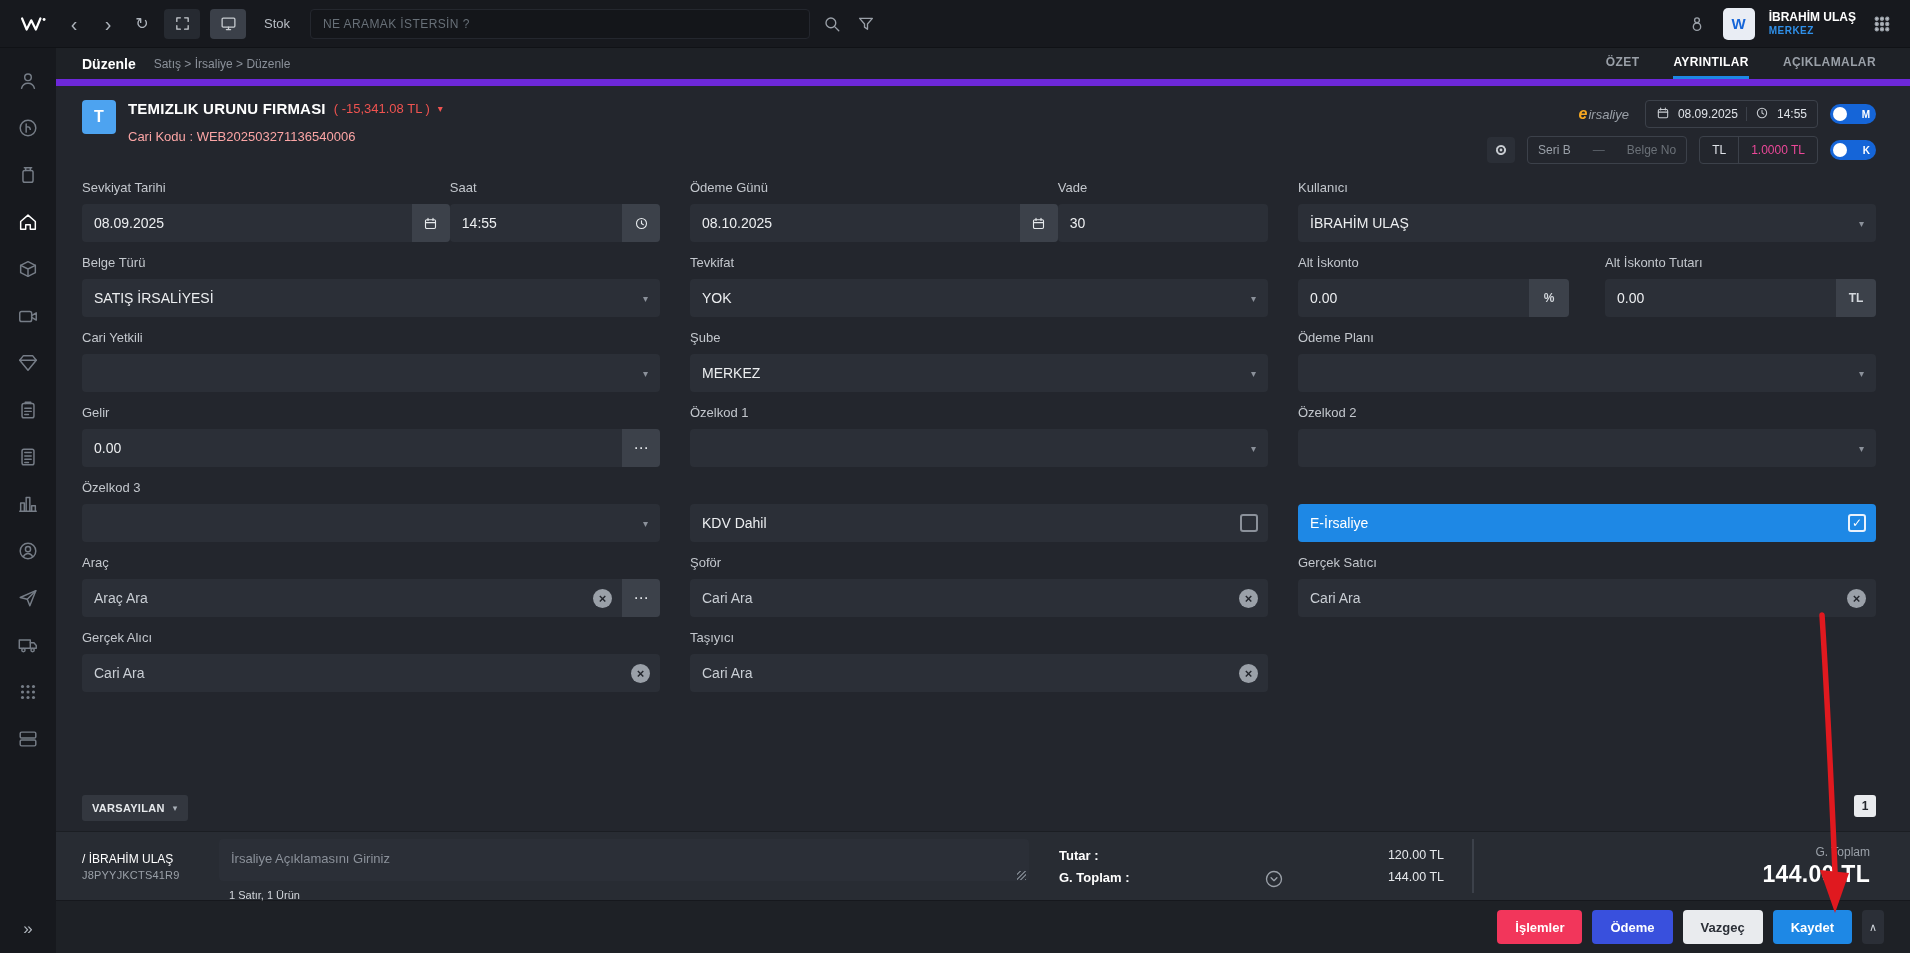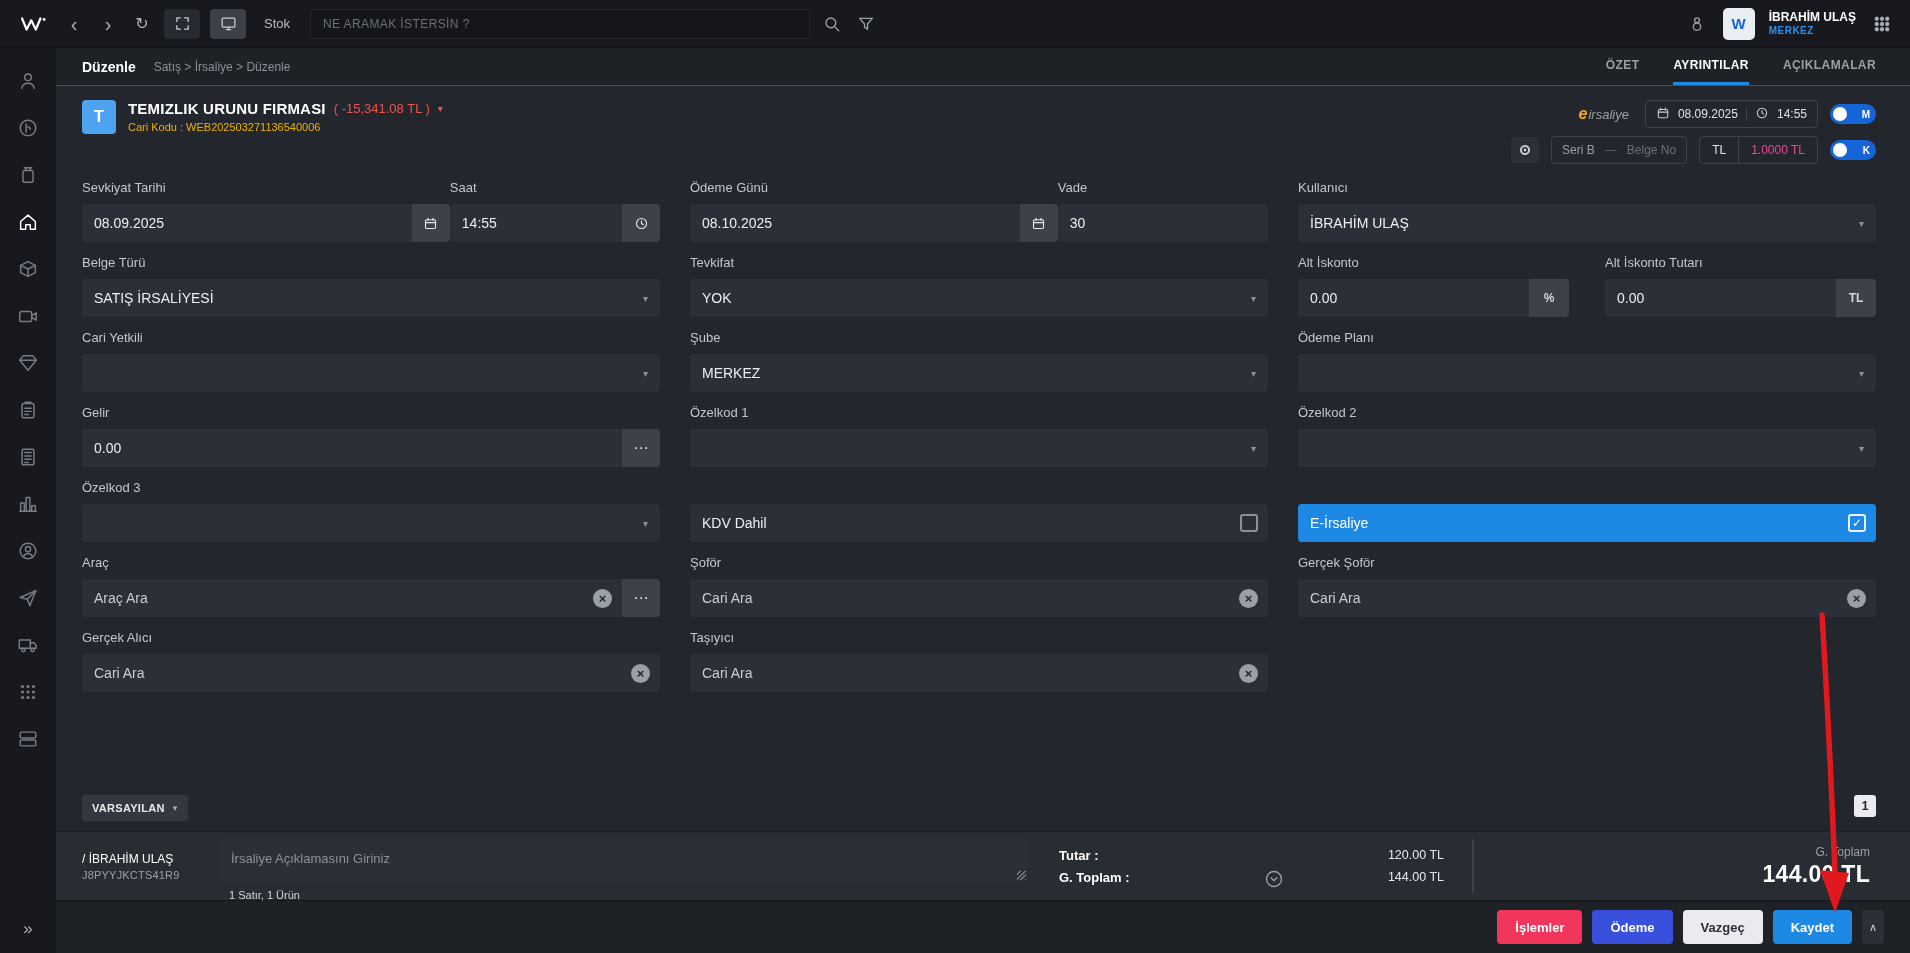--- a/index.html
+++ b/index.html
@@ -31,49 +31,49 @@
   
   .app-body{display:flex;height:905px}
   .sidebar{width:56px;background:#17191e;display:flex;flex-direction:column;align-items:center;padding:22px 0 14px;gap:25px;box-sizing:border-box;flex:none}
   .side-ic{width:22px;height:22px;cursor:pointer;flex:none}
   .side-ic svg{width:100%;height:100%;stroke:#767d87;fill:none;stroke-width:1.6;stroke-linecap:round;stroke-linejoin:round}
   .side-ic.active svg{stroke:#fff}
   .side-ic.fillic svg{fill:#767d87;stroke:none}
   .sidebar-expand{margin-top:auto;color:#aeb4bc;font-size:17px;cursor:pointer}
   .main{flex:1;display:flex;flex-direction:column;min-width:0}
   
-  .crumb-bar{height:38px;background:#1e2126;display:flex;align-items:center;padding:0 34px 0 26px;gap:18px;border-bottom:1px solid #6d28d9;box-sizing:border-box;flex:none}
+  .crumb-bar{height:38px;background:#1e2126;display:flex;align-items:center;padding:0 34px 0 26px;gap:18px;border-bottom:7px solid #6d28d9;box-sizing:border-box;flex:none}
   .page-title{color:#fff;font-weight:bold;font-size:14px}
   .crumb{color:#8b919a;font-size:12px}
   .tabs{margin-left:auto;display:flex;gap:34px;height:100%}
   .tab{display:flex;align-items:center;color:#9aa0a8;font-size:12px;font-weight:bold;letter-spacing:.4px;border-bottom:3px solid transparent;box-sizing:border-box;cursor:pointer}
   .tab.active{color:#fff;border-bottom-color:#1e88e5}
   
   .content{flex:1;background:#23262d;padding:14px 34px 8px 26px;display:flex;flex-direction:column;min-height:0}
   .company-header{display:flex;align-items:flex-start;margin-bottom:16px}
   .co-left{display:flex;gap:12px}
   .co-icon{width:34px;height:34px;border-radius:4px;background:#4da3f0;color:#fff;font-weight:bold;font-size:16px;display:flex;align-items:center;justify-content:center;flex:none}
   .co-name-row{display:flex;align-items:center;gap:8px;cursor:pointer}
   .co-name{color:#fff;font-weight:bold;font-size:15px;letter-spacing:.2px}
   .co-balance{color:#ef5350;font-size:13px}
   .balance-caret{color:#ef5350;font-size:10px}
-  .co-code{color:#eab308;font-size:11px;margin-top:4px}
+  .co-code{color:#fca5a5;font-size:13px;margin-top:12px}
   .co-right{margin-left:auto;display:flex;flex-direction:column;align-items:flex-end;gap:8px}
   .hrow{display:flex;align-items:center;gap:12px}
   .eirs{display:flex;align-items:baseline;gap:1px;font-style:italic;margin-right:4px}
   .eirs .e{color:#f6a821;font-weight:bold;font-size:16px}
   .eirs .rest{color:#9aa0a8;font-weight:normal;font-size:13px}
   .dt-box{height:26px;border:1px solid #3c414a;border-radius:4px;display:flex;align-items:center;gap:8px;padding:0 10px;color:#dfe3e8;font-size:12px;cursor:pointer}
   .dt-box svg,.sq-btn svg{width:14px;height:14px;stroke:#c9cdd2;fill:none;stroke-width:1.8;stroke-linecap:round;stroke-linejoin:round}
   .dt-sep{width:1px;height:14px;background:#3c414a}
   .toggle{width:46px;height:20px;border-radius:10px;background:#1565d8;display:flex;align-items:center;justify-content:space-between;padding:0 6px 0 3px;cursor:pointer;box-sizing:border-box}
   .toggle .knob{width:14px;height:14px;background:#fff;border-radius:50%}
   .toggle .lab{color:#fff;font-size:10px;font-weight:bold}
   .sq-btn{width:28px;height:26px;border-radius:4px;background:#2b2f37;border:none;display:flex;align-items:center;justify-content:center;cursor:pointer}
-  .seri-box{height:26px;border:1px solid #3c414a;border-radius:4px;display:flex;align-items:center;gap:10px;padding:0 10px;font-size:12px;cursor:pointer}
+  .seri-box{height:26px;border:1px solid #3c414a;border-radius:4px;display:flex;align-items:center;gap:22px;padding:0 10px;font-size:12px;cursor:pointer}
   .seri-box .seri{color:#9aa0a8}
   .seri-box .dash{color:#5c636b}
   .seri-box .ph{color:#6b7178}
   .tl-box{height:26px;border:1px solid #3c414a;border-radius:4px;display:flex;align-items:center;font-size:12px;cursor:pointer}
   .tl-box .cur{padding:0 12px;color:#dfe3e8;border-right:1px solid #3c414a;height:100%;display:flex;align-items:center;box-sizing:border-box}
   .tl-box .rate{padding:0 12px;color:#ec4899;font-weight:normal}
   
   .form-grid{display:grid;grid-template-columns:1fr 1fr 1fr;column-gap:30px;row-gap:13px}
   .split{display:grid;grid-template-columns:1.75fr 1fr;}
   .split-eq{display:grid;grid-template-columns:1fr 1fr;column-gap:36px}
@@ -511,21 +511,21 @@
           </div>
         </div>
         <div class="cell">
           <div class="flabel">Şoför</div>
           <div class="field">
             <span class="fval ph">Cari Ara</span>
             <span class="clear">×</span>
           </div>
         </div>
         <div class="cell">
-          <div class="flabel">Gerçek Şoför</div>
+          <div class="flabel">Gerçek Satıcı</div>
           <div class="field">
             <span class="fval ph">Cari Ara</span>
             <span class="clear">×</span>
           </div>
         </div>
 
         <div class="cell">
           <div class="flabel">Gerçek Alıcı</div>
           <div class="field">
             <span class="fval ph">Cari Ara</span>

